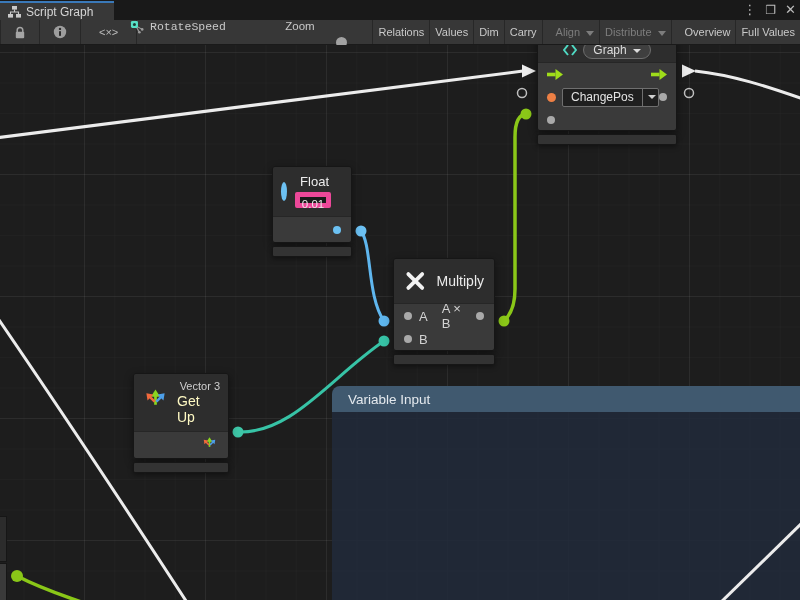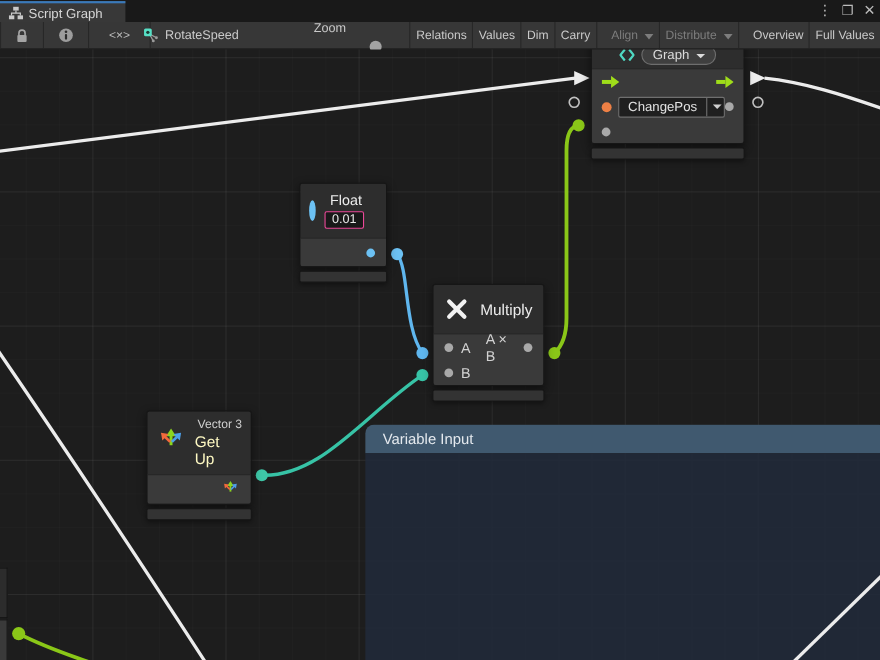--- a/index.html
+++ b/index.html
@@ -23,21 +23,21 @@
     border-bottom:1px solid #1a1a1a; color:#c9c9c9; font-size:12px; }
   .tb-group { position:absolute; top:0; height:24px; display:flex; align-items:stretch; }
   .tb-btn { display:flex; align-items:center; gap:4px; padding:0 8px; border-right:1px solid #272727;
     color:#c9c9c9; white-space:nowrap; }
   .tb-btn.first { border-left:1px solid #272727; }
   .tb-btn.disabled { color:#7d7d7d; }
   .caret { width:0; height:0; border-left:4px solid transparent; border-right:4px solid transparent;
     border-top:5px solid currentColor; margin-left:2px; margin-top:2px; }
   .tb-left { left:0; }
   .tb-left .tb-btn { padding:0 13px; }
-  .tb-crumb { left:130px; display:flex; align-items:center; gap:5px; font-size:11.5px; }
+  .tb-crumb { left:130px; display:flex; align-items:flex-start; gap:5px; font-size:11.5px;font-family:Liberation Mono, monospace; }
   .tb-zoom { left:224px; width:152px; display:flex; align-items:center; gap:9px; font-size:11.5px;flex-direction:column; }
   .zoom-track { position:relative; width:86px; height:2px; background:#7f7f7f; border-radius:1px; }
   .zoom-knob { position:absolute; right:-4px; top:-4.5px; width:11px; height:11px; border-radius:50%;
     background:#a2a2a2; }
   .tb-right { right:0; font-size:11px; }
   .tb-right .tb-btn { padding:0 5px; }
   .gap-l { margin-left:8px; }
 
   
   .canvas { position:absolute; left:0; top:45px; width:800px; height:555px; overflow:hidden;
@@ -68,21 +68,21 @@
   .n-header { background:#2d2d2d; }
   .n-body { background:#3a3a3a; border-top:1px solid #262626; }
   .port-dot { width:8px; height:8px; border-radius:50%; background:#a9a9a9; flex:0 0 auto; }
   .port-dot.orange { background:#ee8045; width:9px; height:9px; }
   .port-dot.blue { background:#6cc1f3; }
   .prow { display:flex; align-items:center; gap:7px; padding:0 10px; color:#d2d2d2; font-size:13px; }
   .float-top { display:flex; align-items:center; padding:7px 20px 8px 8px; gap:8px; }
   .float-circle { width:19px; height:19px; border-radius:50%; background:#6cc1f3; }
   .float-col { display:flex; flex-direction:column; align-items:flex-end; gap:3px; }
   .float-title { color:#ededed; font-size:13px; padding-right:2px; }
-  .float-value { width:36px; height:16px; background:#191919; border:1px solid #ec4899; border-radius:2px;
+  .float-value { width:36px; height:16px; background:#191919; border:5px solid #ec4899; border-radius:2px;
     color:#e8e8e8; font-size:11.5px; text-align:center; line-height:15px; }
 
   
   .mul-header { display:flex; align-items:center; gap:10px; padding:10px 10px; }
   .mul-title { color:#ececec; font-size:14px; }
 
   
   .vec-header { display:flex; align-items:center; gap:8px; padding:6px 8px; }
   .vec-col { display:flex; flex-direction:column; align-items:flex-end; flex:1; gap:1px; }
   .vec-type { color:#cfcfcf; font-size:11px; }

